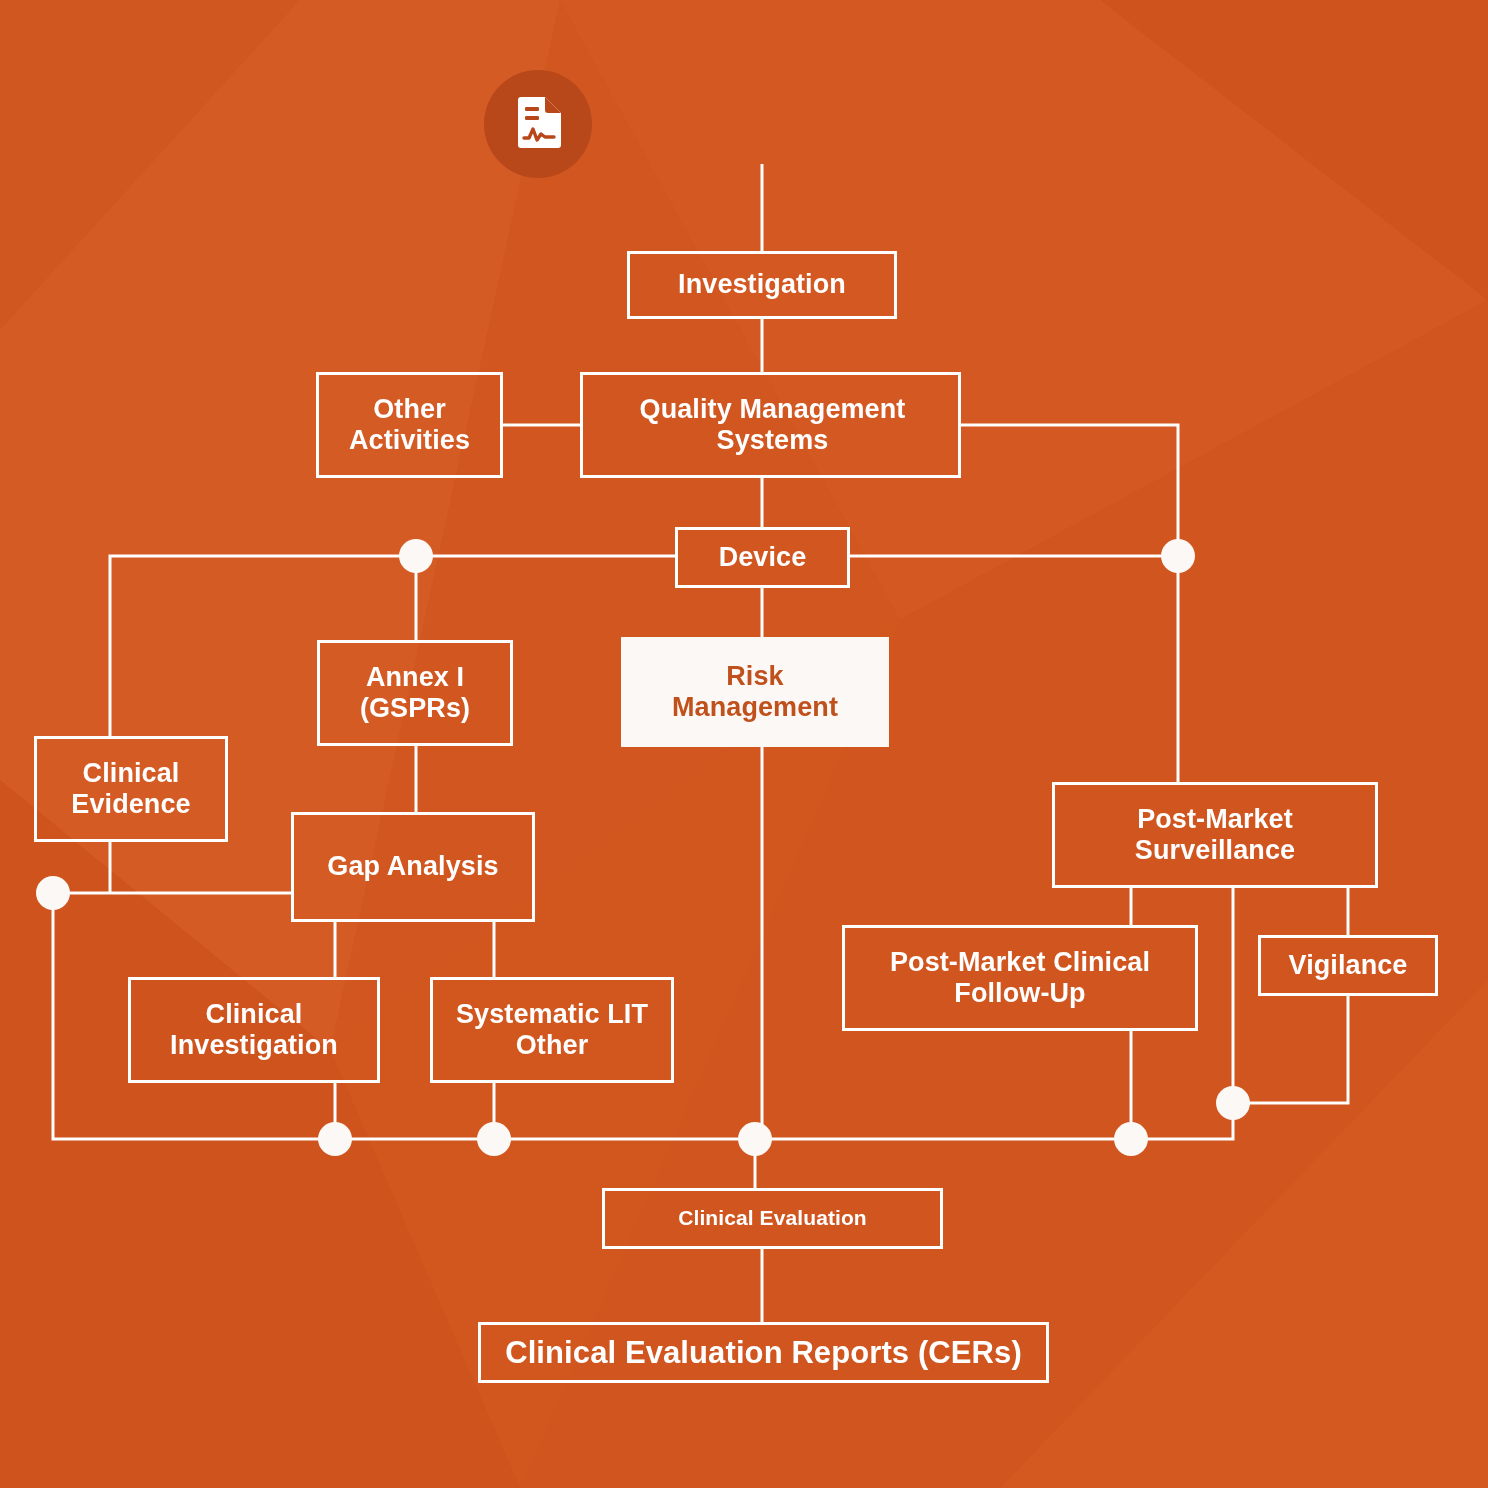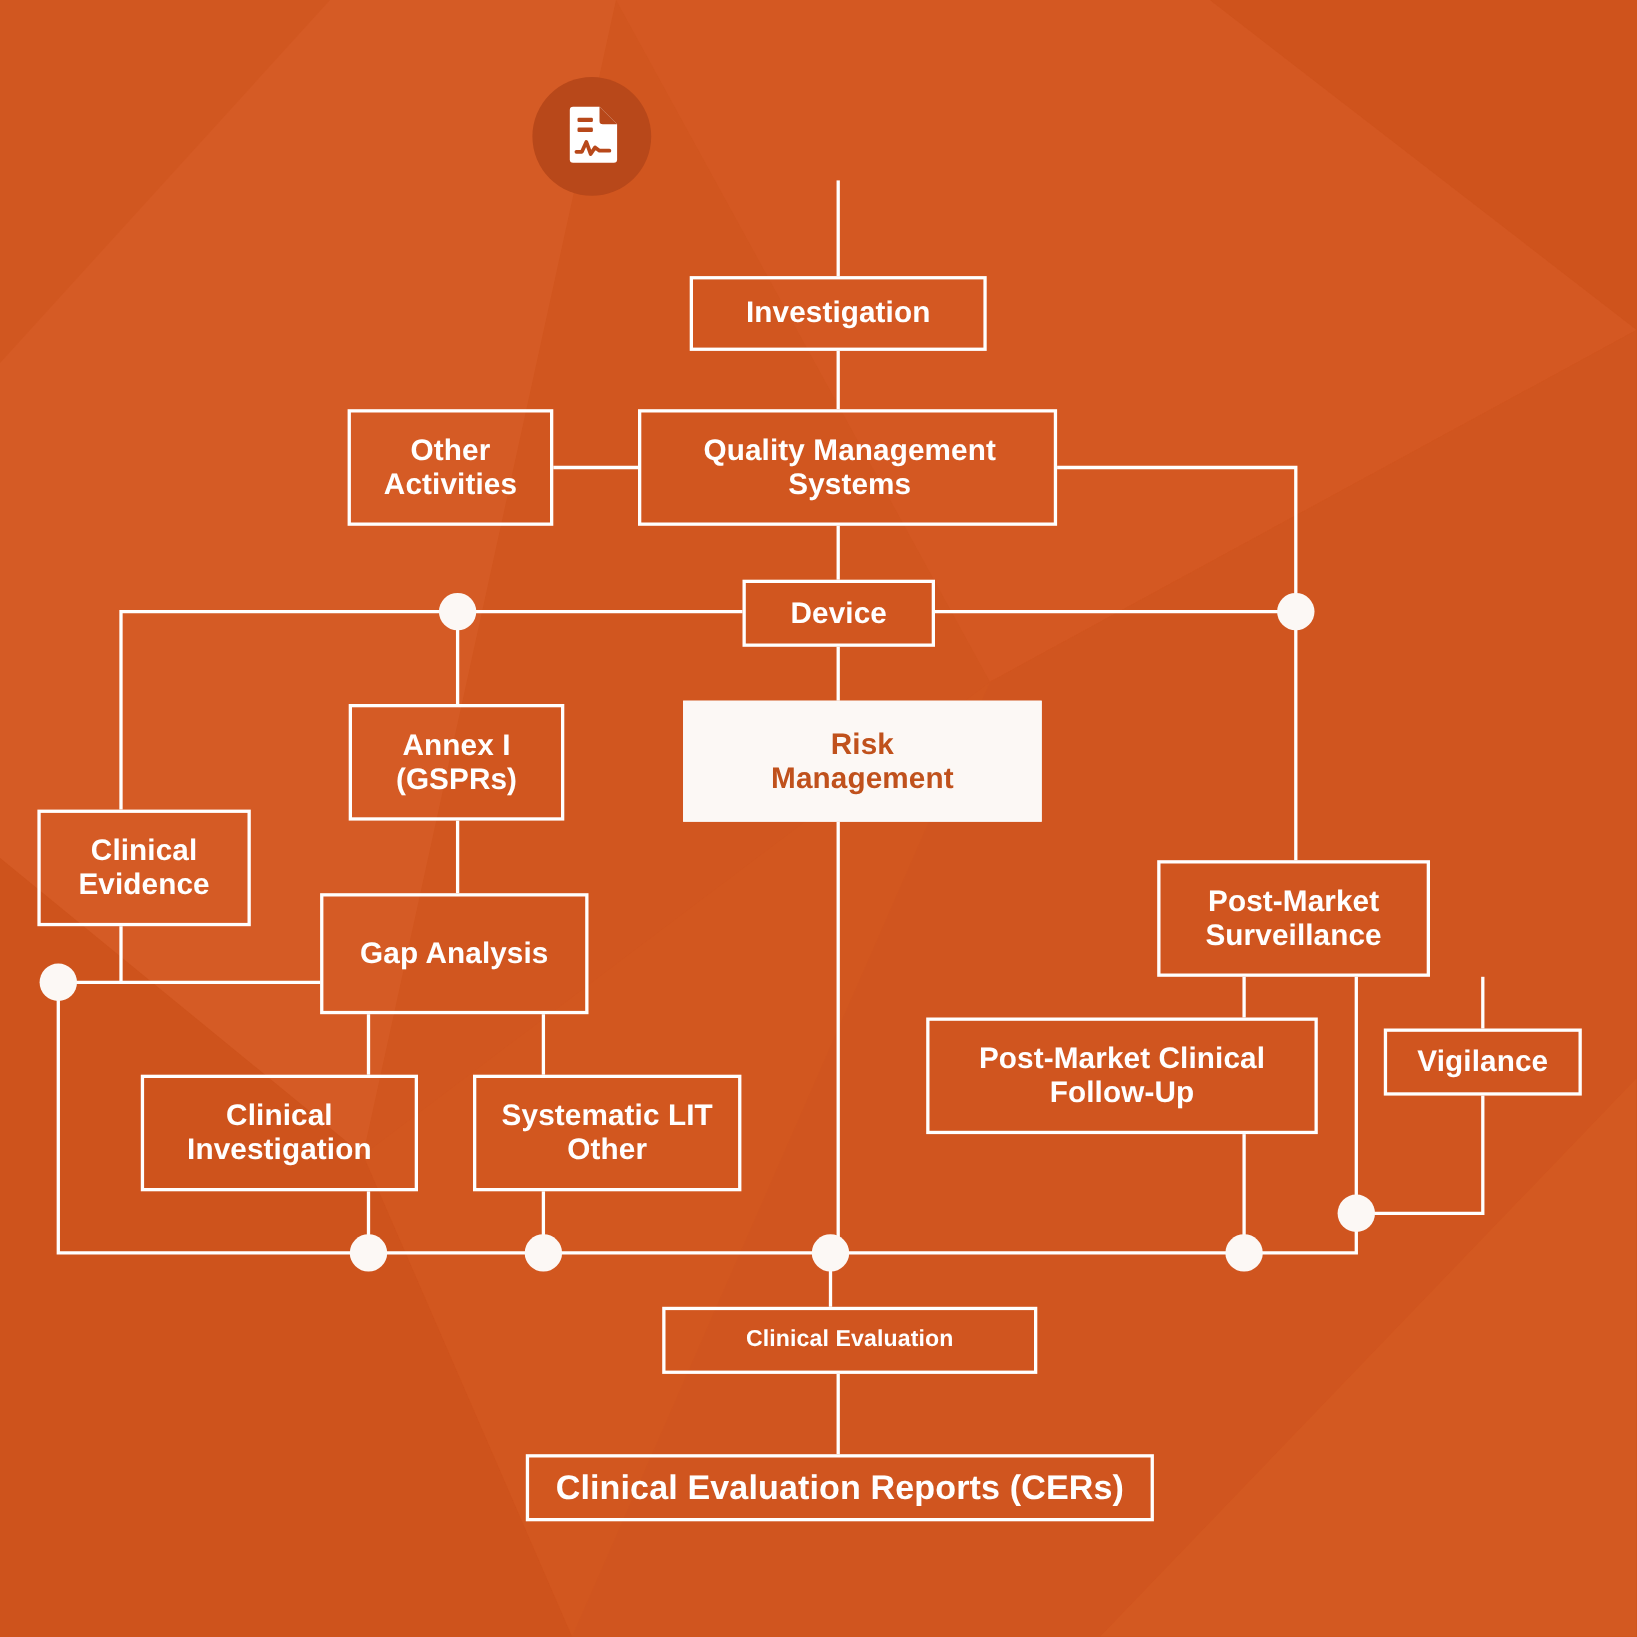--- a/index.html
+++ b/index.html
@@ -141,26 +141,26 @@
 
   <div id="node-layer">
       <div class="node-box" style="left: 627px; top: 251px; width: 270px; height: 68px; font-size: 27px;">Investigation</div>
       <div class="node-box" style="left: 316px; top: 372px; width: 187px; height: 106px; font-size: 27px;">Other
 Activities</div>
       <div class="node-box" style="left: 580px; top: 372px; width: 381px; height: 106px; font-size: 27px; padding-left: 12px;">Quality Management
 Systems</div>
       <div class="node-box" style="left: 675px; top: 527px; width: 175px; height: 61px; font-size: 27px;">Device</div>
       <div class="node-box" style="left: 317px; top: 640px; width: 196px; height: 106px; font-size: 27px;">Annex I
 (GSPRs)</div>
-      <div class="node-box filled" style="left: 621px; top: 637px; width: 326px; height: 110px; font-size: 27px;">Risk
+      <div class="node-box filled" style="left: 621px; top: 637px; width: 268px; height: 110px; font-size: 27px;">Risk
 Management</div>
       <div class="node-box" style="left: 34px; top: 736px; width: 194px; height: 106px; font-size: 27px;">Clinical
 Evidence</div>
       <div class="node-box" style="left: 291px; top: 812px; width: 244px; height: 110px; font-size: 27px;">Gap Analysis</div>
-      <div class="node-box" style="left: 1052px; top: 782px; width: 248px; height: 106px; font-size: 27px;">Post-Market
+      <div class="node-box" style="left: 1052px; top: 782px; width: 326px; height: 106px; font-size: 27px;">Post-Market
 Surveillance</div>
       <div class="node-box" style="left: 128px; top: 977px; width: 252px; height: 106px; font-size: 27px;">Clinical
 Investigation</div>
       <div class="node-box" style="left: 430px; top: 977px; width: 244px; height: 106px; font-size: 27px;">Systematic LIT
 Other</div>
       <div class="node-box" style="left: 842px; top: 925px; width: 356px; height: 106px; font-size: 27px;">Post-Market Clinical
 Follow-Up</div>
       <div class="node-box" style="left: 1258px; top: 935px; width: 180px; height: 61px; font-size: 27px; text-align: right;">Vigilance</div>
       <div class="node-box" style="left: 602px; top: 1188px; width: 341px; height: 61px; font-size: 21px;">Clinical Evaluation</div>
       <div class="node-box" style="left: 478px; top: 1322px; width: 571px; height: 61px; font-size: 31px;">Clinical Evaluation Reports (CERs)</div>

